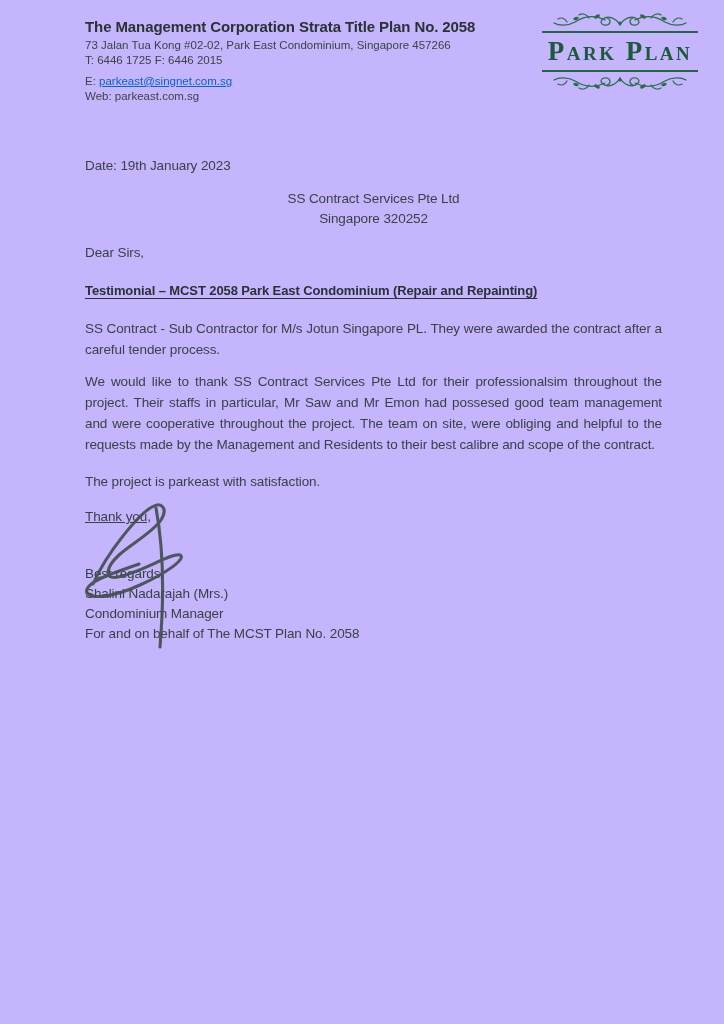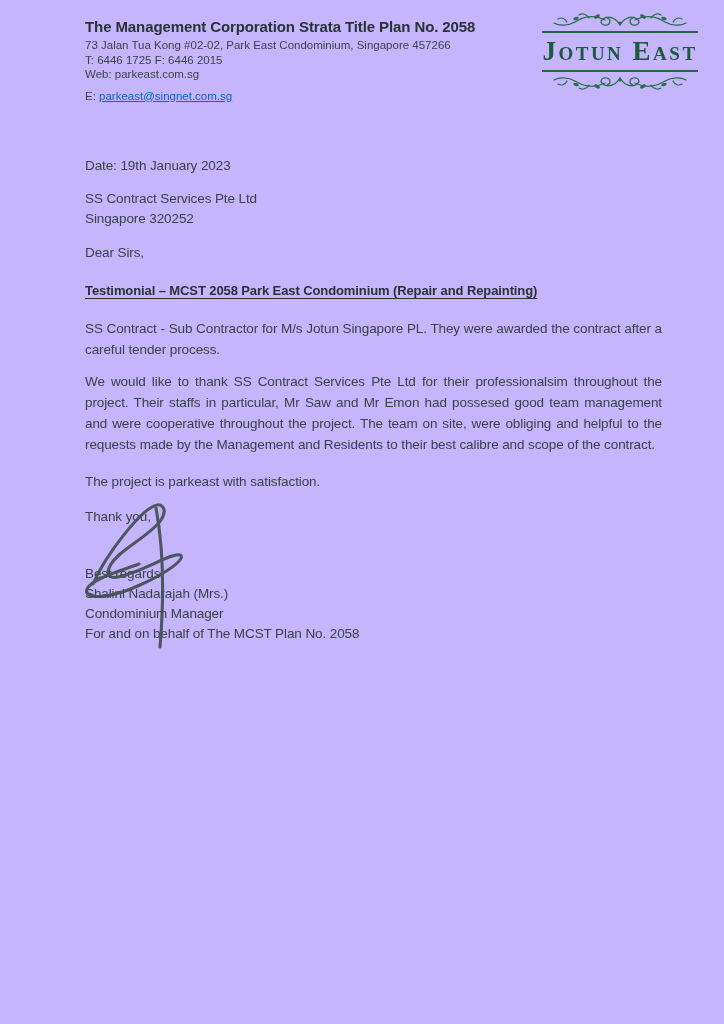--- a/index.html
+++ b/index.html
@@ -52,58 +52,58 @@
   .flourish { display: block; margin: 0 auto; }
   .flourish.flip { transform: scaleY(-1); }
 
   
   .letter {
     position: absolute; left: 85px; top: 155px; width: 577px;
     font-size: 13.5px; line-height: 21px; letter-spacing: -0.1px;
     color: var(--ink);
   }
   .date-line { line-height: 21px; }
-  .recipient { margin-top: 13px; }
+  .recipient { margin-top: 13px; text-align: center; }
   .recipient div { line-height: 20px; }
   .salutation { margin-top: 13px; }
   .subject {
     margin-top: 17px;
     font-weight: bold;
     font-size: 13px;
     color: var(--ink-strong);
     text-decoration: underline;
     text-underline-offset: 3px;
     line-height: 22px;
   }
   .para { margin-top: 16px; }
   .para.justify { text-align: justify; }
   .para.tight { margin-top: 11px; }
 
   .closing { position: relative; margin-top: 14px; }
-  .thanks { line-height: 21px; }
+  .thanks { line-height: 21px; text-decoration: underline; }
   .regards { margin-top: 37px; line-height: 20px; }
   .signatory div { line-height: 20px; }
 
   .signature-svg {
     position: absolute; left: -24px; top: -14px;
     width: 150px; height: 158px;
     pointer-events: none;
   }
 </style>
 </head>
 <body>
 
 <div class="page">
 
   <div class="lh-left">
     <div class="org-name">The Management Corporation Strata Title Plan No. 2058</div>
     <div class="lh-line">73 Jalan Tua Kong #02-02, Park East Condominium, Singapore 457266</div>
     <div class="lh-line">T: 6446 1725 F: 6446 2015</div>
+    <div class="lh-line email-line"><span>E: </span><a class="email-link">parkeast@singnet.com.sg</a></div>
     <div class="lh-line"><span>Web: </span><span>parkeast.com.sg</span></div>
-    <div class="lh-line email-line"><span>E: </span><a class="email-link">parkeast@singnet.com.sg</a></div>
   </div>
 
   <div class="logo">
     <svg class="flourish" viewBox="0 0 150 20" width="150" height="20" aria-hidden="true">
       <g fill="none" stroke="#2a6b49" stroke-width="1.2" stroke-linecap="round">
         <path d="M75 15 C71 8 63 5 58 9 C54 12 57 16 62 15 C66 14 66 9 62 8"></path>
         <path d="M75 15 C79 8 87 5 92 9 C96 12 93 16 88 15 C84 14 84 9 88 8"></path>
         <path d="M60 10 C48 4 38 7 30 12 C23 16 14 16 9 13"></path>
         <path d="M44 8 C42 4 37 3 34 5"></path>
         <path d="M22 12 C20 8 16 7 13 9"></path>
@@ -113,21 +113,21 @@
       </g>
       <g fill="#2a6b49">
         <ellipse cx="52" cy="6.5" rx="3.2" ry="1.7" transform="rotate(-28 52 6.5)"></ellipse>
         <ellipse cx="98" cy="6.5" rx="3.2" ry="1.7" transform="rotate(28 98 6.5)"></ellipse>
         <ellipse cx="31" cy="8.5" rx="2.8" ry="1.5" transform="rotate(-18 31 8.5)"></ellipse>
         <ellipse cx="119" cy="8.5" rx="2.8" ry="1.5" transform="rotate(18 119 8.5)"></ellipse>
         <circle cx="75" cy="13" r="1.6"></circle>
       </g>
     </svg>
     <div class="logo-rule"></div>
-    <div class="logo-text">Jotun East</div>
+    <div class="logo-text">Park Plan</div>
     <div class="logo-rule"></div>
     <svg class="flourish flip" viewBox="0 0 150 20" width="150" height="20" aria-hidden="true">
       <g fill="none" stroke="#2a6b49" stroke-width="1.2" stroke-linecap="round">
         <path d="M75 15 C71 8 63 5 58 9 C54 12 57 16 62 15 C66 14 66 9 62 8"></path>
         <path d="M75 15 C79 8 87 5 92 9 C96 12 93 16 88 15 C84 14 84 9 88 8"></path>
         <path d="M60 10 C48 4 38 7 30 12 C23 16 14 16 9 13"></path>
         <path d="M44 8 C42 4 37 3 34 5"></path>
         <path d="M22 12 C20 8 16 7 13 9"></path>
         <path d="M90 10 C102 4 112 7 120 12 C127 16 136 16 141 13"></path>
         <path d="M106 8 C108 4 113 3 116 5"></path>

